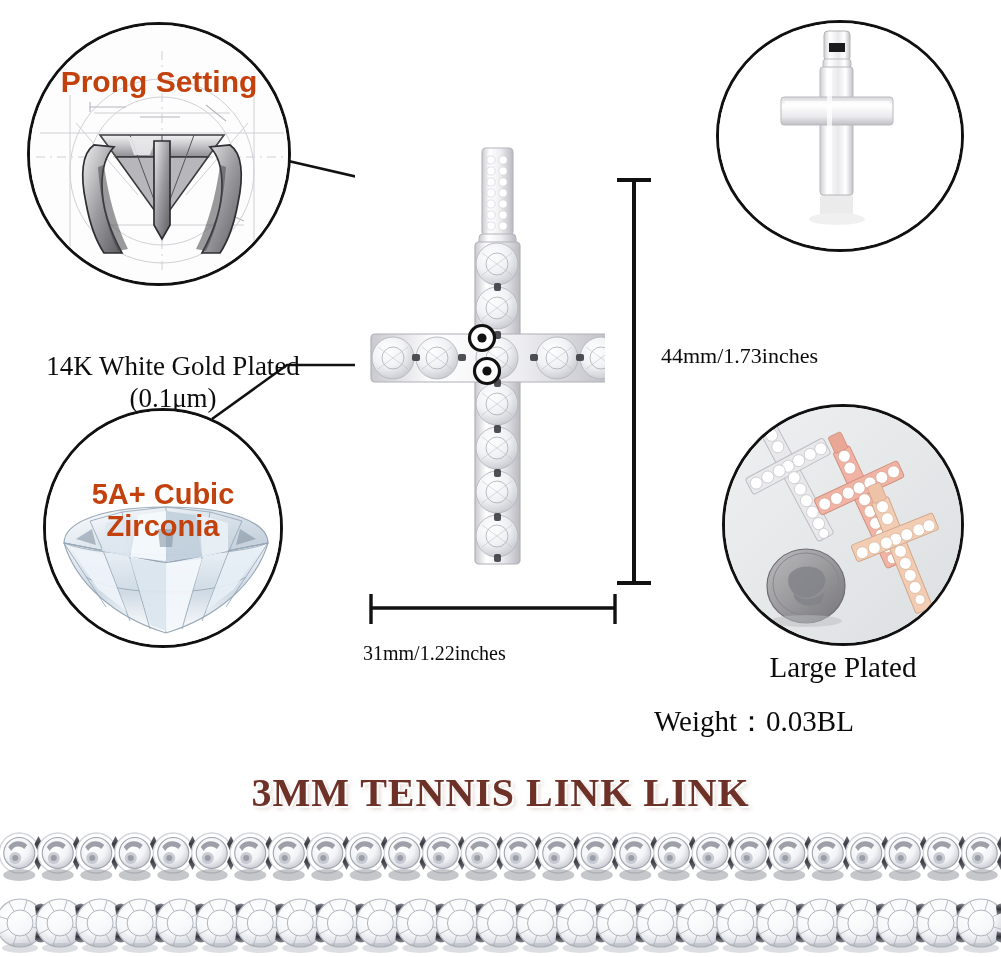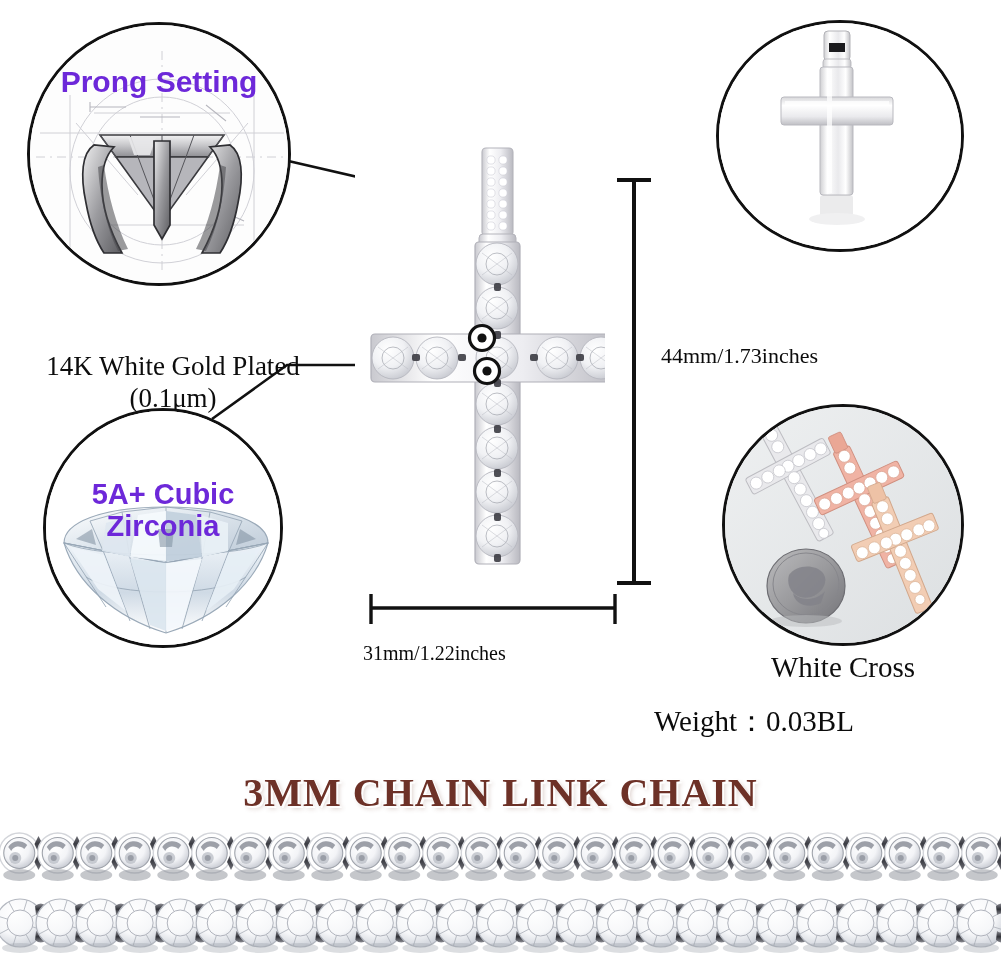--- a/index.html
+++ b/index.html
@@ -27,21 +27,21 @@
     line-height:1.18;
     white-space:pre-line;
   }
 
   
   .inner-label{
     position:absolute;
     width:100%;
     text-align:center;
     font-family:"Liberation Sans", sans-serif;
-    color:#6d28d9;
+    color:#c2410c;
     line-height:1.1;
     z-index:5;
   }
 
   
   .leader-svg{ position:absolute; left:0; top:0; width:1001px; height:957px; pointer-events:none; }
 
   
   .dim-text{
     position:absolute;
@@ -339,21 +339,21 @@
         <ellipse cx="81" cy="177" rx="33" ry="31" fill="none" stroke="#87878c" stroke-width="1"></ellipse>
         <g fill="#83838a" opacity="0.85">
           <path d="M64,168 C70,158 90,156 98,166 C104,174 98,186 86,190 C72,194 60,182 64,168 Z"></path>
           <path d="M68,186 C78,196 94,192 100,184 L96,196 C84,202 70,198 68,186 Z"></path>
         </g>
         <ellipse cx="81" cy="214" rx="36" ry="6" fill="#b9bcbe" opacity="0.5"></ellipse>
       </g>
     </svg>
   </div>
 
-  <div class="circle-caption" style="left:722px; top:650px; width:242px; font-size:29px;">White Cross</div>
+  <div class="circle-caption" style="left:722px; top:650px; width:242px; font-size:29px;">Large Plated</div>
 
   <div style="position:absolute; left:355px; top:138px; width:250px; height:460px;">
     <svg width="250" height="460" viewBox="0 0 250 460">
       <defs>
         <linearGradient id="metalV" x1="0" y1="0" x2="1" y2="0">
           <stop offset="0%" stop-color="#c9c9cf"></stop>
           <stop offset="25%" stop-color="#ffffff"></stop>
           <stop offset="60%" stop-color="#ededf1"></stop>
           <stop offset="100%" stop-color="#b9b9c0"></stop>
         </linearGradient>
@@ -487,21 +487,21 @@
     <line x1="615" y1="594" x2="615" y2="624" stroke="#111" stroke-width="3.4"></line>
   </svg>
 
   <div class="dim-text" style="left:363px; top:642px; font-size:20px;">31mm/1.22inches</div>
 
   <div class="dim-text" style="left:654px; top:702px; font-size:29px;">Weight：0.03BL</div>
 
   <div class="banner" style="left:0; top:769px; font-size:40px; color:#6d3127;
               text-shadow: 2px 2px 0 rgba(255,255,255,0.95),
                           -1px -1px 0 rgba(255,255,255,0.8),
-                           3px 3px 4px rgba(120,70,55,0.25);">3MM CHAIN LINK CHAIN</div>
+                           3px 3px 4px rgba(120,70,55,0.25);">3MM TENNIS LINK LINK</div>
 
   <div class="chain-strip" style="top:826px; width:1001px; height:62px;">
     <svg width="1001" height="62" viewBox="0 0 1001 62">
       <defs>
         <radialGradient id="linkStone" cx="40%" cy="34%" r="70%">
           <stop offset="0%" stop-color="#ffffff"></stop>
           <stop offset="60%" stop-color="#f3f4f7"></stop>
           <stop offset="100%" stop-color="#c6c9d1"></stop>
         </radialGradient>
         <linearGradient id="connG" x1="0" y1="0" x2="0" y2="1">

